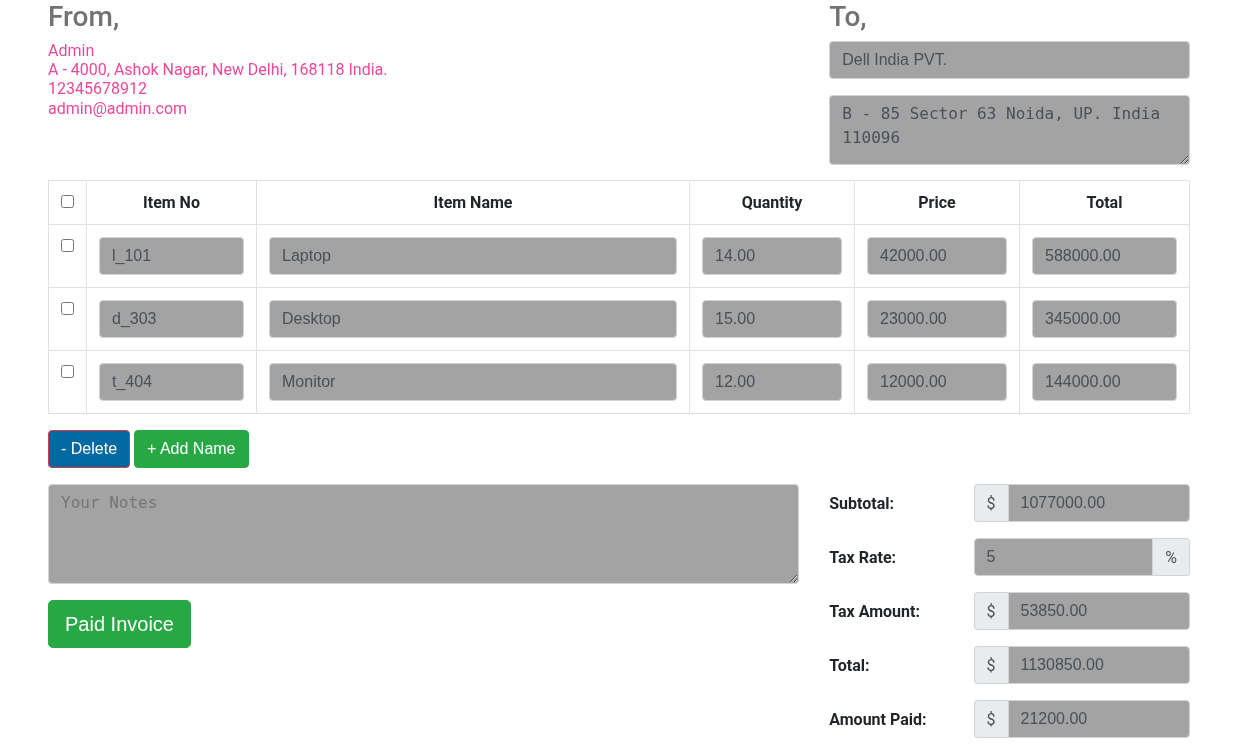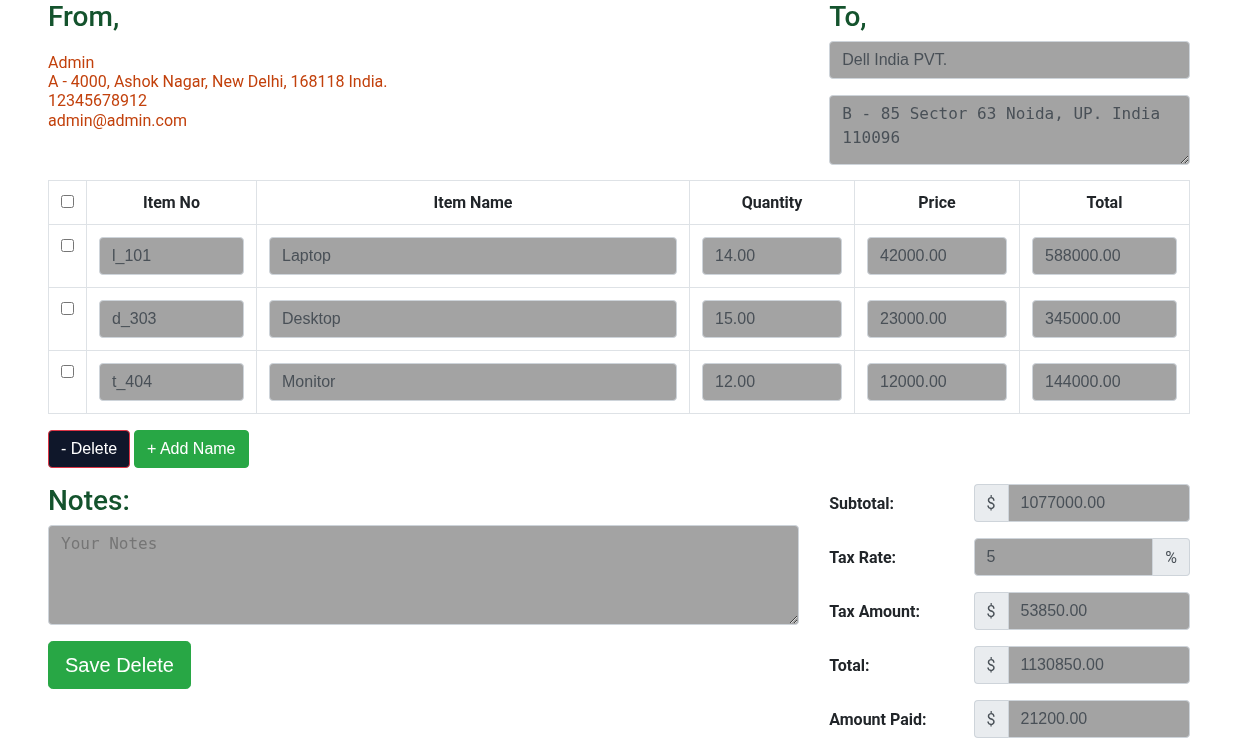--- a/index.html
+++ b/index.html
@@ -7,22 +7,22 @@
       font-family: -apple-system, BlinkMacSystemFont, "Segoe UI", Roboto, "Helvetica Neue", Arial, sans-serif;
       margin: 0;
       padding: 0 48px;
       background: #fff;
       color: #212529;
       font-size: 16px;
     }
     .row { display: flex; flex-wrap: wrap; margin: 0 -15px; }
     .col-from { flex: 0 0 66.66%; padding: 0 15px; }
     .col-to { flex: 0 0 33.33%; padding: 0 15px; }
-    h3 { font-weight: 500; font-size: 1.75rem; margin: 0 0 0.5rem; color: #14532d; }
-    .from-info { font-size: 16px; color: #c2410c; line-height: 1.2; margin-top: 20px; }
+    h3 { font-weight: 500; font-size: 1.75rem; margin: 0 0 0.5rem; color: #737373; }
+    .from-info { font-size: 16px; color: #ec4899; line-height: 1.2; margin-top: 8px; }
     .form-control {
       display: block;
       width: 100%;
       padding: 0.375rem 0.75rem;
       font-size: 1rem;
       line-height: 1.5;
       color: #495057;
       background: #a3a3a3;
       border: 1px solid #ced4da;
       border-radius: 0.25rem;
@@ -56,21 +56,21 @@
       display: inline-block;
       padding: 0.375rem 0.75rem;
       font-size: 1rem;
       line-height: 1.5;
       border-radius: 0.25rem;
       border: 1px solid transparent;
       color: #fff;
       cursor: pointer;
       text-align: center;
     }
-    .btn-danger { background: #0f172a; border-color: #dc3545; }
+    .btn-danger { background: #0369a1; border-color: #dc3545; }
     .btn-success { background: #28a745; border-color: #28a745; }
     .btn-lg { padding: 0.5rem 1rem; font-size: 1.25rem; border-radius: 0.3rem; }
     .btn-group { margin-bottom: 1rem; }
     .bottom-row { display: flex; margin: 0 -15px; }
     .col-notes { flex: 0 0 66.66%; padding: 0 15px; }
     .col-totals { flex: 0 0 33.33%; padding: 0 15px; }
     .notes-area { height: 100px; }
     .form-row { display: flex; align-items: center; margin-bottom: 1rem; }
     .form-label { flex: 0 0 40%; text-align: left; padding-right: 15px; font-weight: 700; }
     .form-field { flex: 0 0 60%; }
@@ -178,24 +178,23 @@
   </tbody>
 </table>
 
 <div class="btn-group">
   <button class="btn btn-danger">- Delete</button>
   <button class="btn btn-success">+ Add Name</button>
 </div>
 
 <div class="bottom-row">
   <div class="col-notes">
-    <h3>Notes:</h3>
     <textarea class="form-control notes-area" placeholder="Your Notes" style=""></textarea>
     <div class="save-wrap">
-      <button class="btn btn-success btn-lg">Save Delete</button>
+      <button class="btn btn-success btn-lg">Paid Invoice</button>
     </div>
   </div>
 
   <div class="col-totals">
     <div class="form-row">
       <div class="form-label">Subtotal:</div>
       <div class="form-field">
         <div class="input-group">
           <div class="input-group-prepend">$</div>
           <input class="form-control" value="1077000.00" style="">

